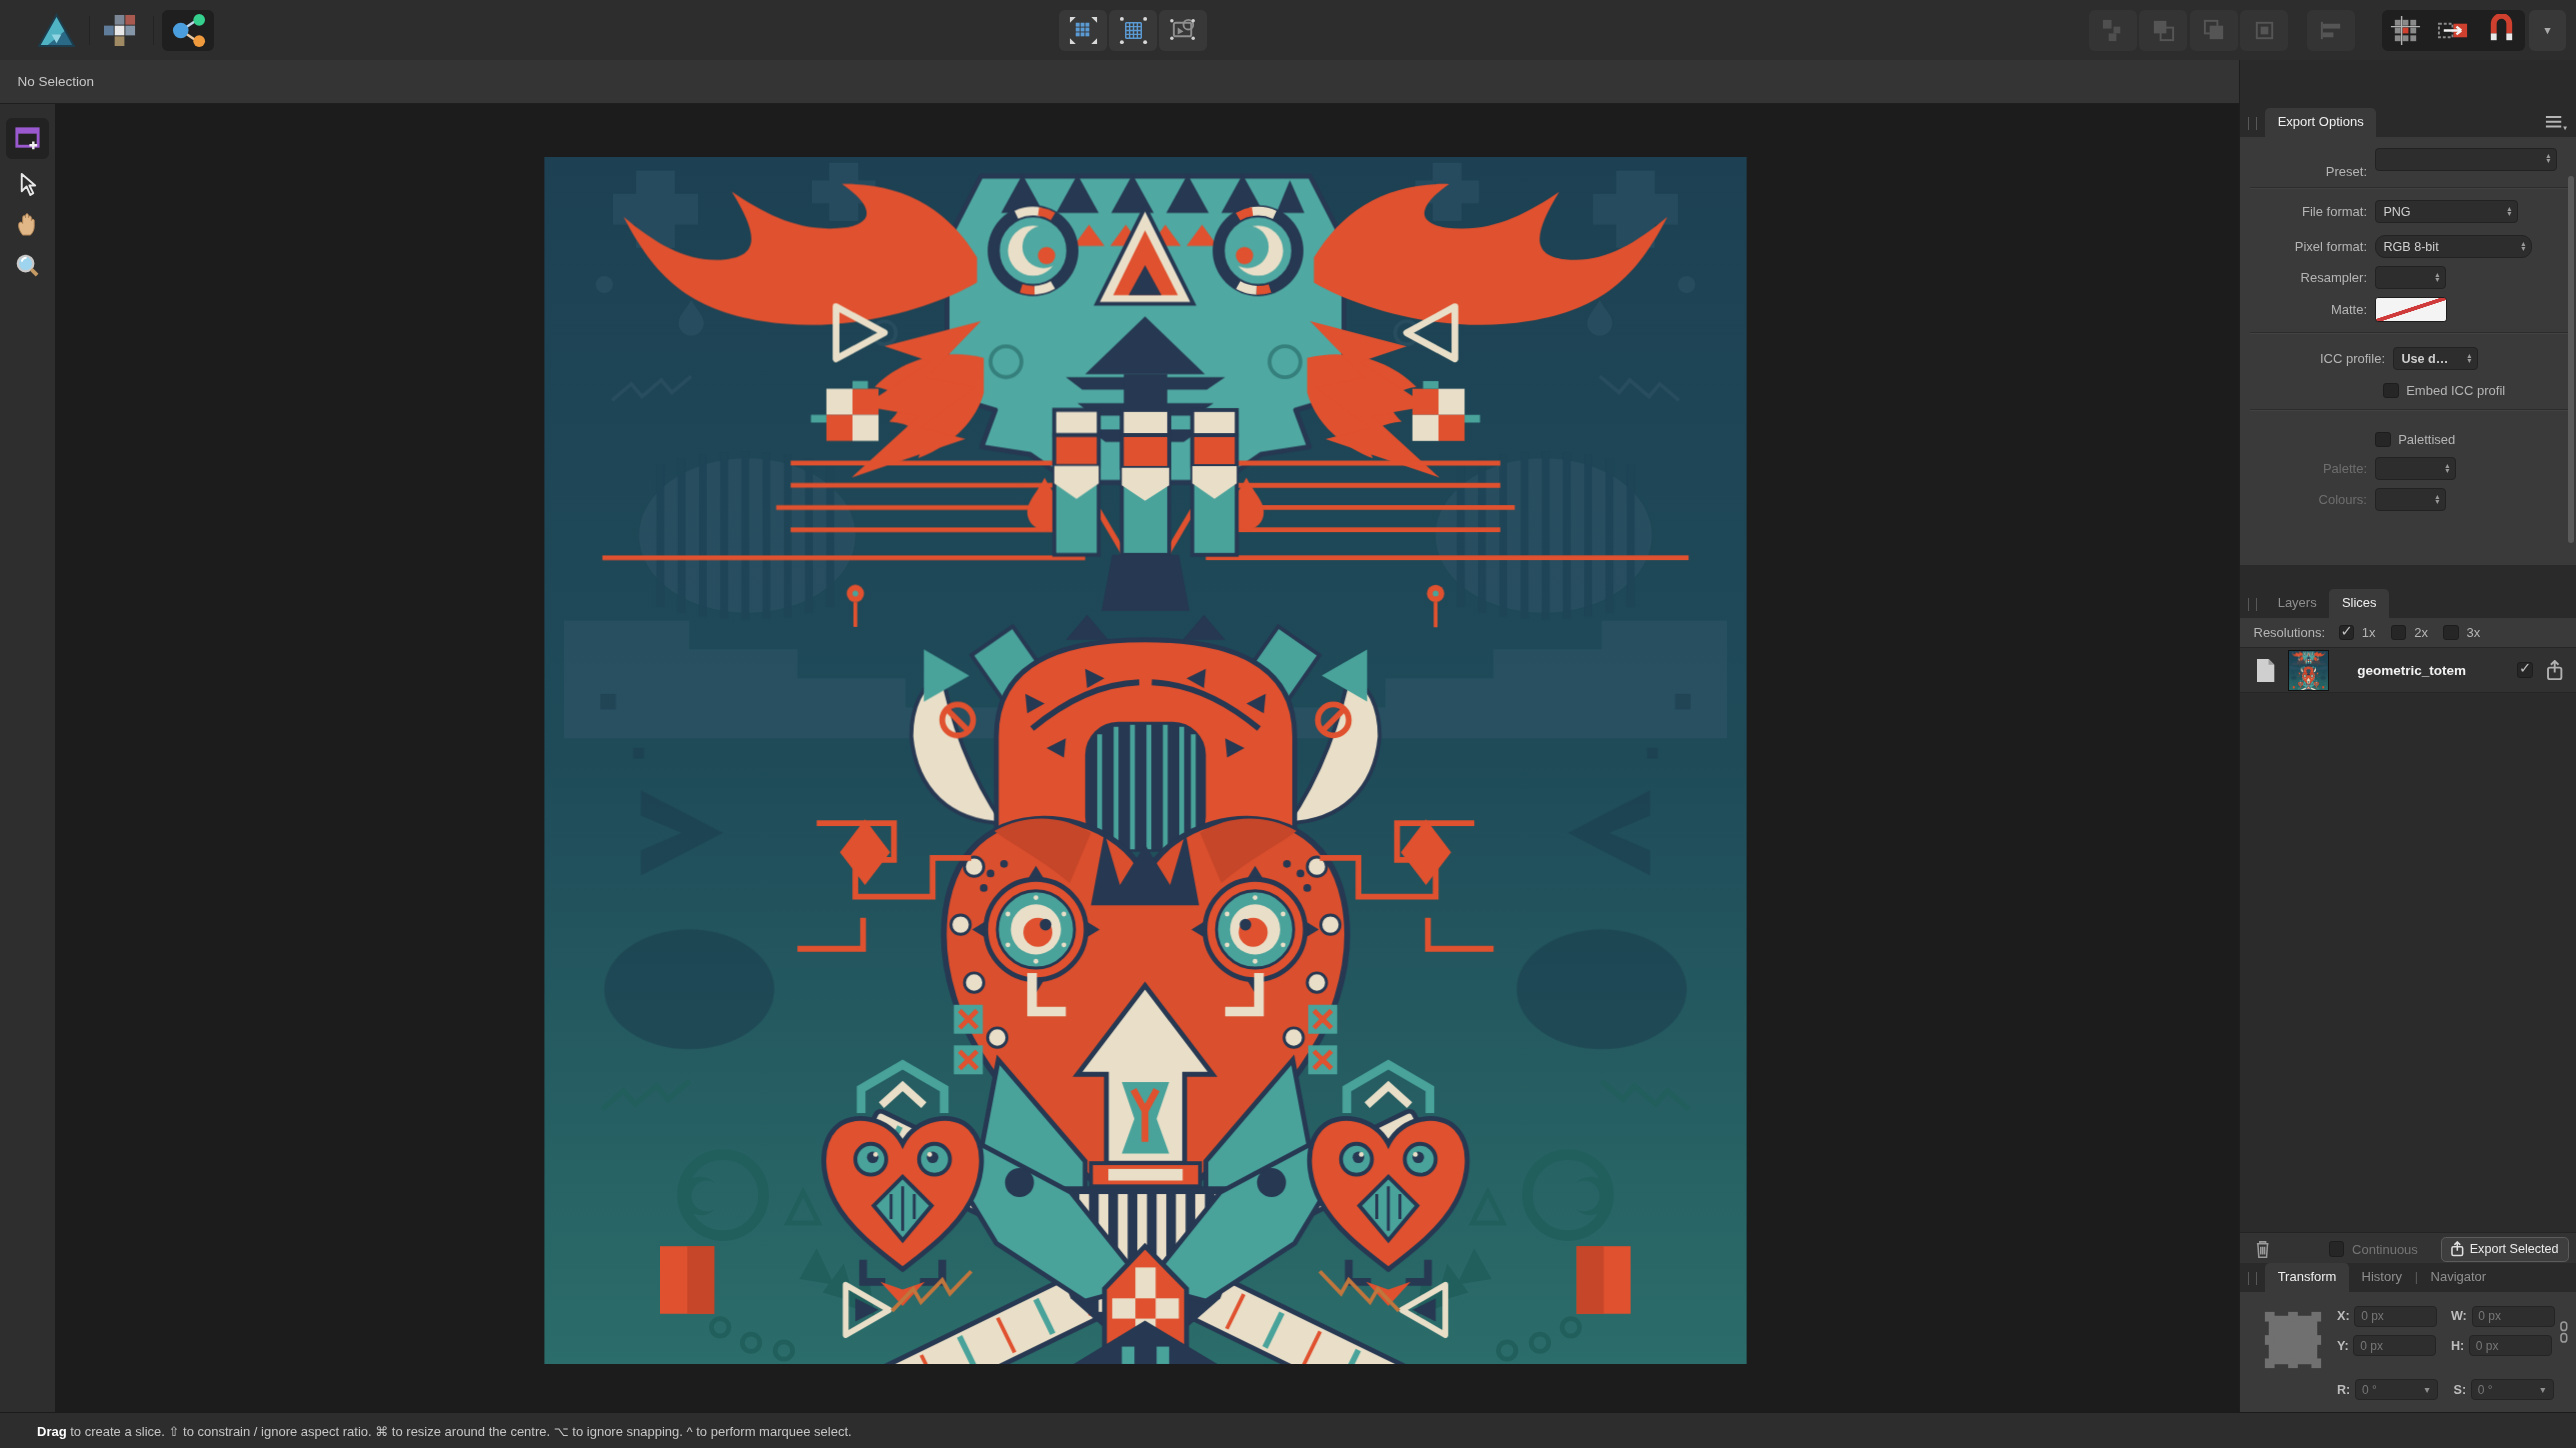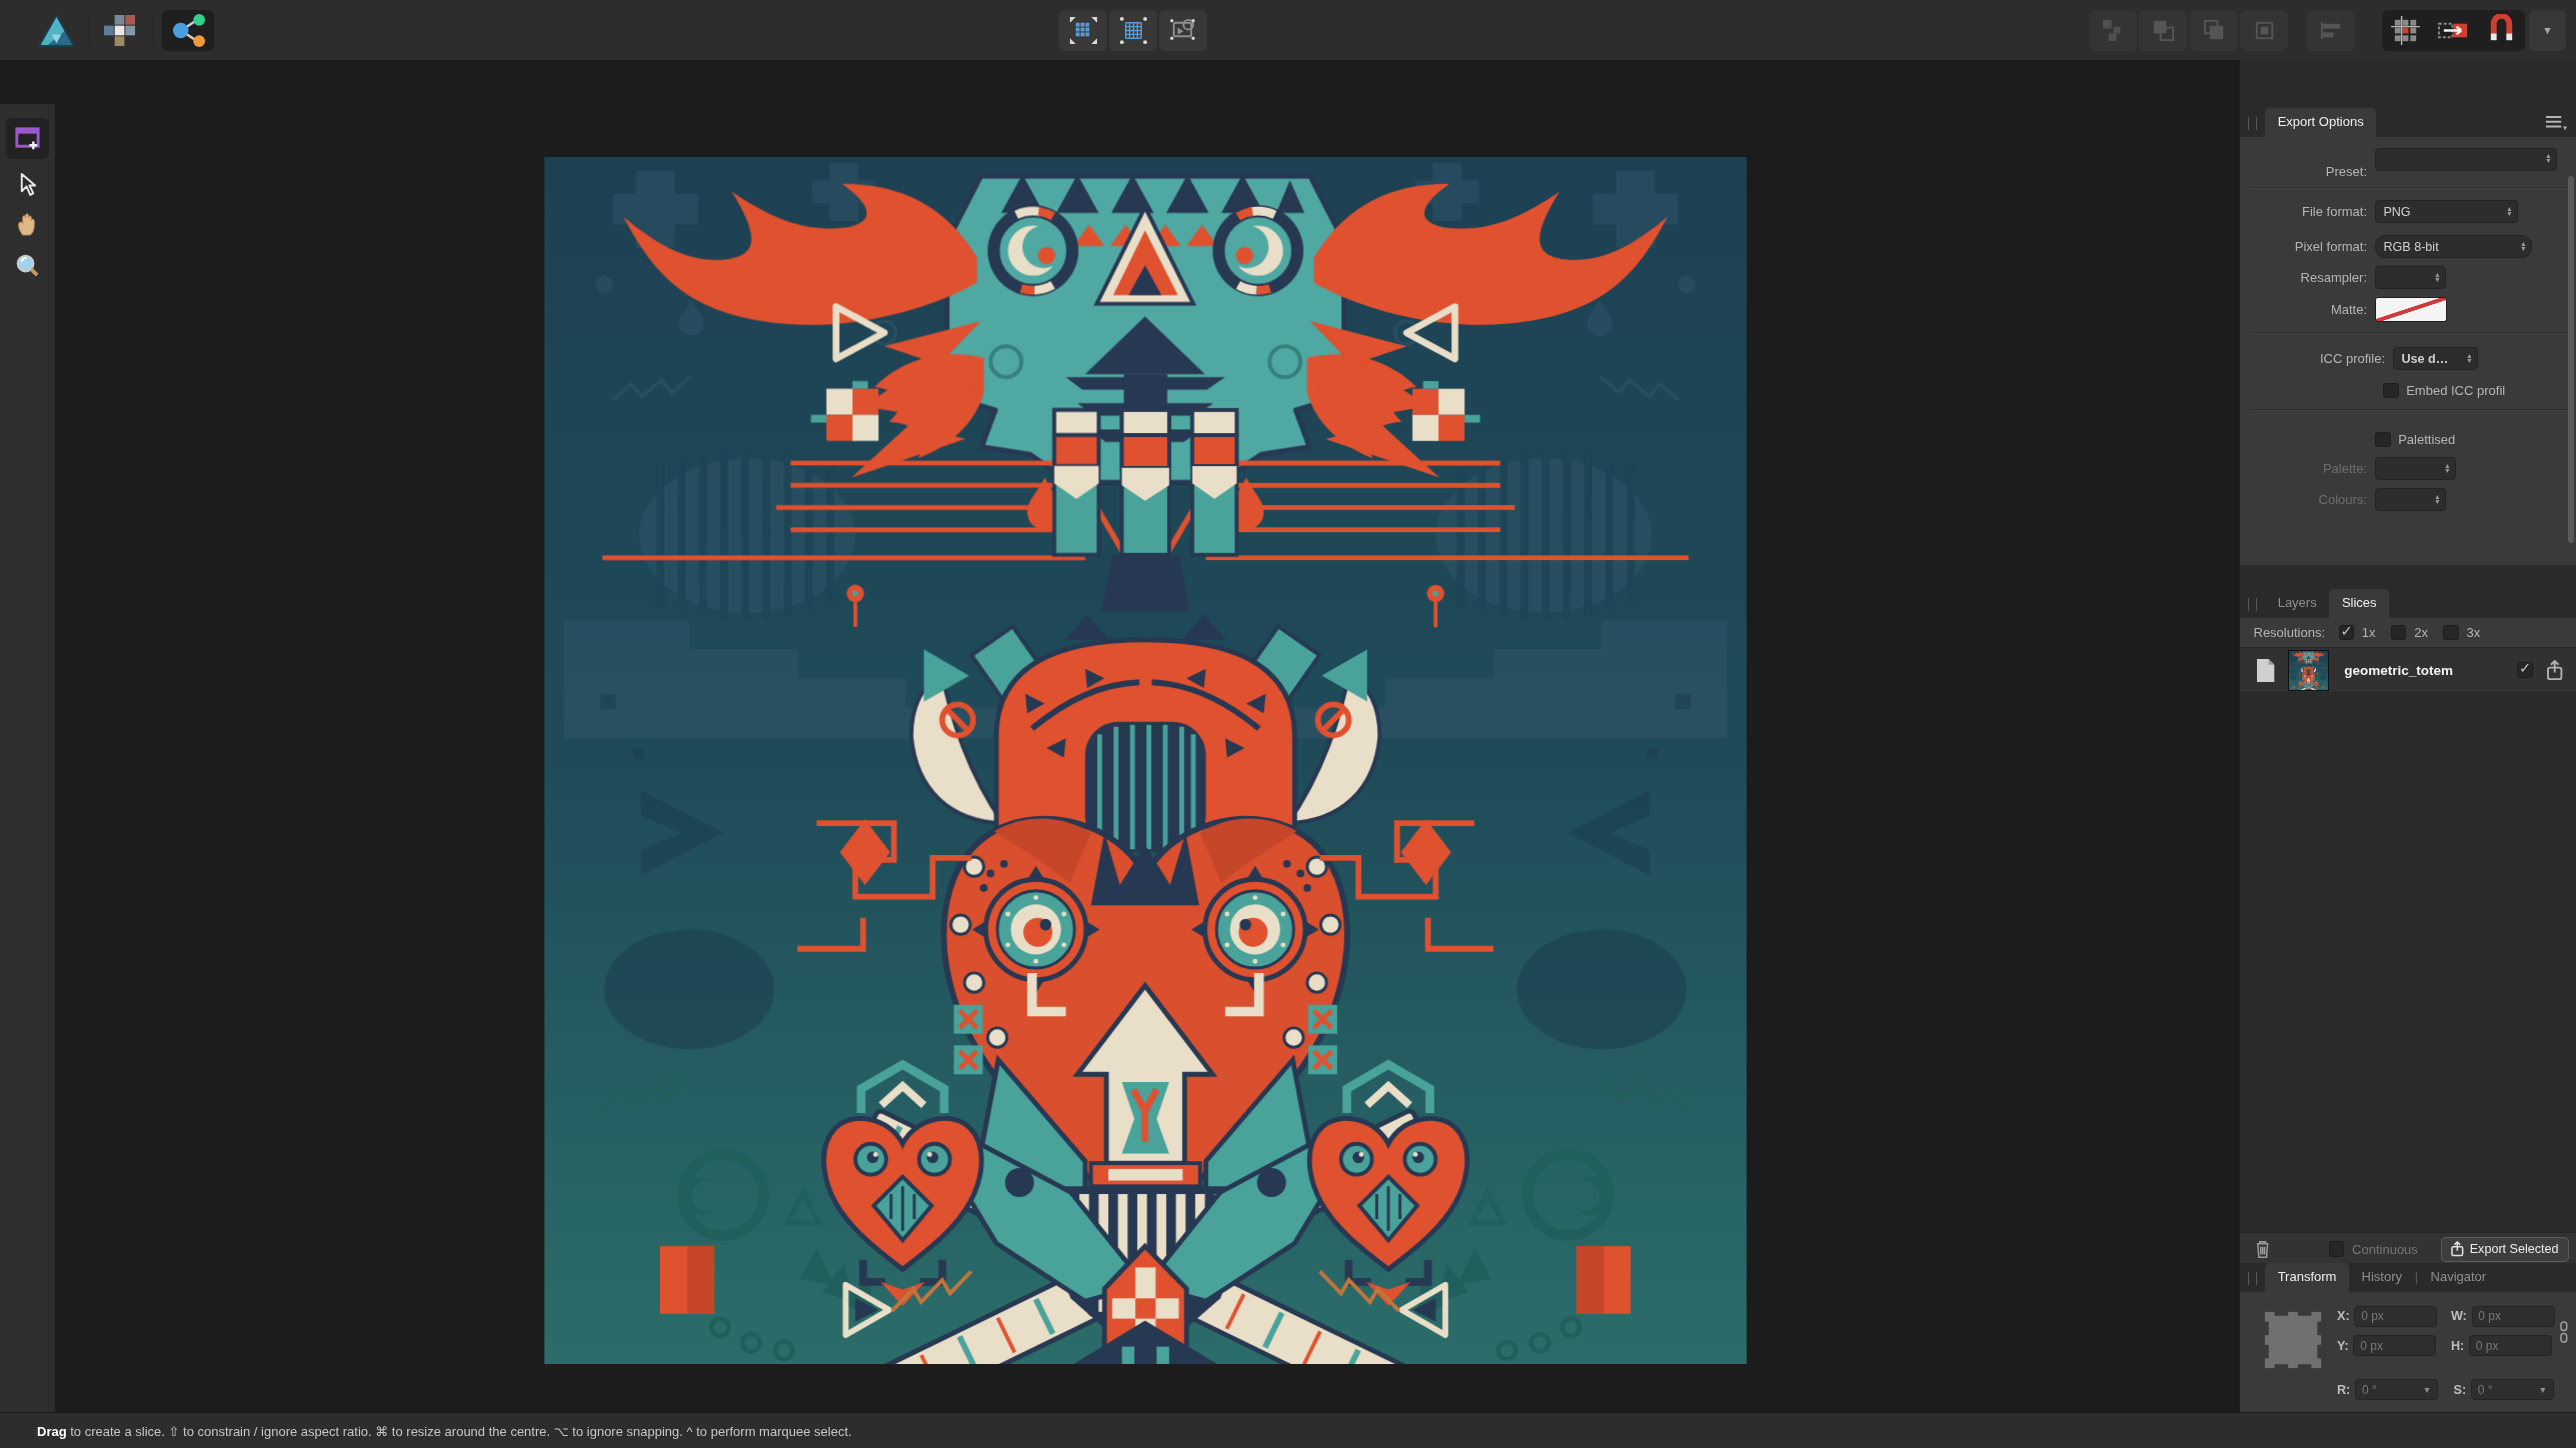--- a/index.html
+++ b/index.html
@@ -40,21 +40,21 @@
   .stepper{display:flex;flex-direction:column;line-height:4.8px;font-size:6.8px;color:#9a9a9a;margin-left:5.8px;}
   .divider{position:absolute;left:9.7px;width:318px;height:1px;background:#2d2d2d;border-bottom:1px solid #424242;}
   .cb{width:15.5px;height:15.5px;background:#262626;border:1px solid #1d1d1d;border-radius:2.9px;box-sizing:border-box;position:relative;flex:none;}
   .cb.checked::after{content:"✓";position:absolute;left:1px;top:-2.9px;font-size:14.5px;color:#c2c2c2;}
   .cb-lbl{font-size:13px;color:#b5b5b5;margin-left:7.7px;}
   .cb-lbl.dis{color:#757575;}
   .scroll-thumb{position:absolute;right:2.9px;width:5.8px;border-radius:2.9px;background:#5a5a5a;}
   .matte{width:70px;height:23px;border:1px solid #1d1d1d;border-radius:2.9px;
     background:linear-gradient(to bottom right,rgba(0,0,0,0) 45%,#cf3a3a 46%,#cf3a3a 54%,rgba(0,0,0,0) 55%),#f4f4f4;}
   .slice-row{position:absolute;left:0;width:337px;height:44px;background:#313131;border-top:1px solid #262626;border-bottom:1px solid #262626;display:flex;align-items:center;}
-  .slice-name{font-size:13.5px;font-weight:bold;color:#f2f2f2;margin-left:15px;flex:1;}
+  .slice-name{font-size:13.5px;font-weight:bold;color:#f2f2f2;margin-left:28px;flex:1;}
   .thumb{width:39px;height:39px;border:1px solid #111;background:#143240;margin-left:13.5px;flex:none;}
   .slice-list{position:absolute;left:0;width:337px;background:#2b2b2b;}
   .footer-row{position:absolute;left:0;width:337px;height:32px;background:#333333;border-top:1px solid #242424;display:flex;align-items:center;}
   .export-btn{height:23px;border:1px solid #5c5c5c;background:#3e3e3e;border-radius:4.8px;display:flex;align-items:center;
     color:#ececec;font-size:12.6px;padding:0 9.7px;margin-left:auto;margin-right:7.7px;}
   .export-btn svg{margin-right:5.8px;}
   .field{height:21px;background:#2e2e2e;border:1px solid #242424;border-radius:3.9px;box-sizing:border-box;
     font-size:12px;color:#777;display:flex;align-items:center;padding:0 5.8px;}
   .field .caret{margin-left:auto;font-size:8.7px;color:#8f8f8f;}
   .t-lbl{font-size:12.6px;color:#bdbdbd;font-weight:bold;margin-right:4.8px;}
@@ -205,20 +205,23 @@
         <path d="M9,20 V10 a8,8 0 0 1 16,0 V20" fill="none" stroke="#d0402e" stroke-width="6"></path>
         <rect x="6" y="20" width="6" height="7" fill="#e8e8e8"></rect>
           <rect x="22" y="20" width="6" height="7" fill="#e8e8e8"></rect>
       </svg>
     </div>
     <div class="tile raised" style="left:2529px;width:37px;">
       <span style="color:#aaa;font-size:10.6px;">▼</span>
     </div>
   </div>
 
+  <div class="context-bar">
+    <span>No Selection</span>
+  </div>
 
   <div class="tool-strip">
     <div class="tool-btn active" style="top:13.5px;">
       <svg width="29" height="29" viewBox="0 0 30 30">
         <rect x="4" y="5" width="22" height="18" fill="none" stroke="#9b59d0" stroke-width="3"></rect>
         <rect x="4" y="5" width="22" height="5" fill="#9b59d0"></rect>
         <path d="M21,18 v8 M17,22 h8" stroke="#f0f0f0" stroke-width="2.5"></path>
       </svg>
     </div>
     <div class="tool-btn" style="top:60px;">

